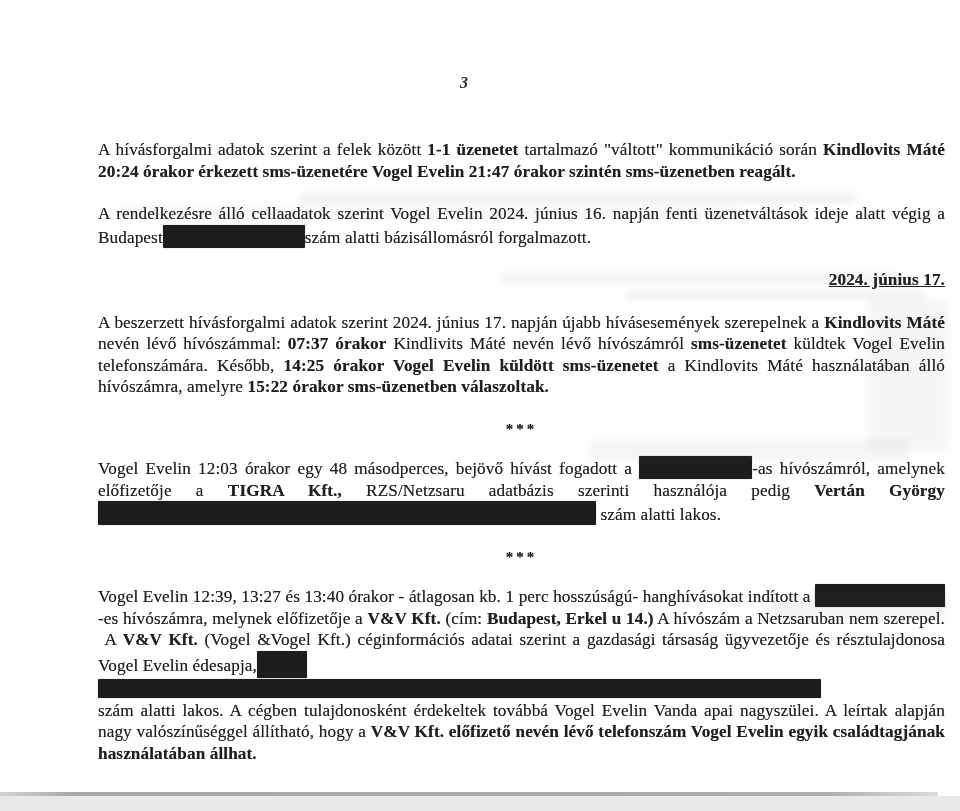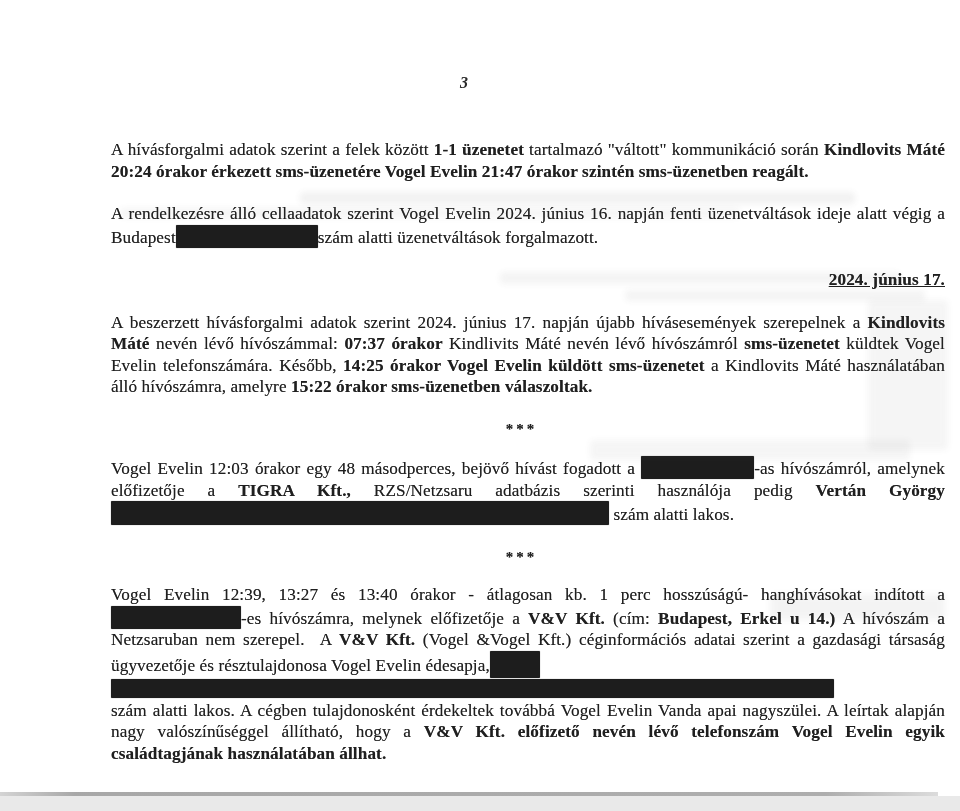--- a/index.html
+++ b/index.html
@@ -23,21 +23,21 @@
   .content{
     position:absolute;
     top:139px;left:95px;
     width:850px;
     font-size:17.2px;
     line-height:21.5px;
     text-align:justify;
     letter-spacing:.1px;
     text-shadow:0 0 .4px rgba(20,20,20,.55);
   }
-  .para{margin:0 0 21px 16px;}
+  .para{margin:0 0 21px 3px;}
   .b{font-weight:bold;}
   .heading{
     text-align:right;
     font-weight:bold;
     text-decoration:underline;
     margin:0 0 21px 0;
   }
   .separator{
     text-align:center;
     font-weight:bold;
@@ -83,21 +83,21 @@
 </style>
 </head>
 <body>
 
 <div class="page">
 
   <div class="page-number">3</div>
 
   <div class="content" id="content">
       <div class="para"><span>A hívásforgalmi adatok szerint a felek között </span><span class="b">1-1 üzenetet</span><span> tartalmazó "váltott" kommunikáció során </span><span class="b">Kindlovits Máté 20:24 órakor érkezett sms-üzenetére Vogel Evelin 21:47 órakor szintén sms-üzenetben reagált.</span></div>
-      <div class="para"><span>A rendelkezésre álló cellaadatok szerint Vogel Evelin 2024. június 16. napján fenti üzenetváltások ideje alatt végig a Budapest</span><span class="redact" style="width: 142px; height: 23px; background: rgb(29, 29, 29);"></span><span>szám alatti üzenetváltások forgalmazott.</span></div>
+      <div class="para"><span>A rendelkezésre álló cellaadatok szerint Vogel Evelin 2024. június 16. napján fenti üzenetváltások ideje alatt végig a Budapest</span><span class="redact" style="width: 142px; height: 23px; background: rgb(29, 29, 29);"></span><span>szám alatti bázisállomásról forgalmazott.</span></div>
       <div class="heading">2024. június 17.</div>
       <div class="para"><span>A beszerzett hívásforgalmi adatok szerint 2024. június 17. napján újabb hívásesemények szerepelnek a </span><span class="b">Kindlovits Máté</span><span> nevén lévő hívószámmal: </span><span class="b">07:37 órakor</span><span> Kindlivits Máté nevén lévő hívószámról </span><span class="b">sms-üzenetet</span><span> küldtek Vogel Evelin telefonszámára. Később, </span><span class="b">14:25 órakor Vogel Evelin küldött sms-üzenetet</span><span> a Kindlovits Máté használatában álló hívószámra, amelyre </span><span class="b">15:22 órakor sms-üzenetben válaszoltak.</span></div>
       <div class="separator">***</div>
       <div class="para"><span>Vogel Evelin 12:03 órakor egy 48 másodperces, bejövő hívást fogadott a </span><span class="redact" style="width: 113px; height: 23px; background: rgb(29, 29, 29);"></span><span>-as hívószámról, amelynek előfizetője a </span><span class="b">TIGRA Kft.,</span><span> RZS/Netzsaru adatbázis szerinti használója pedig </span><span class="b">Vertán György</span><span> </span><span class="redact" style="width: 498px; height: 24px; background: rgb(29, 29, 29);"></span><span> szám alatti lakos.</span></div>
       <div class="separator">***</div>
       <div class="para"><span>Vogel Evelin 12:39, 13:27 és 13:40 órakor - átlagosan kb. 1 perc hosszúságú- hanghívásokat indított a </span><span class="redact" style="width: 130px; height: 23px; background: rgb(29, 29, 29);"></span><span>-es hívószámra, melynek előfizetője a </span><span class="b">V&amp;V Kft.</span><span> (cím: </span><span class="b">Budapest, Erkel u 14.)</span><span> A hívószám a Netzsaruban nem szerepel. &nbsp;A </span><span class="b">V&amp;V Kft.</span><span> (Vogel &amp;Vogel Kft.) céginformációs adatai szerint a gazdasági társaság ügyvezetője és résztulajdonosa Vogel Evelin édesapja,</span><span class="redact tall" style="width: 50px; height: 27px; background: rgb(29, 29, 29);"></span><span class="redact block" style="width: 723px; height: 19px; background: rgb(29, 29, 29);"></span><span>szám alatti lakos. A cégben tulajdonosként érdekeltek továbbá Vogel Evelin Vanda apai nagyszülei. A leírtak alapján nagy valószínűséggel állítható, hogy a </span><span class="b">V&amp;V Kft. előfizető nevén lévő telefonszám Vogel Evelin egyik családtagjának használatában állhat.</span></div>
     </div>
 
   <div class="smudge" style="left:300px;top:192px;width:555px;height:12px;opacity:.07;"></div>
   <div class="smudge" style="left:120px;top:208px;width:620px;height:10px;opacity:.05;"></div>

